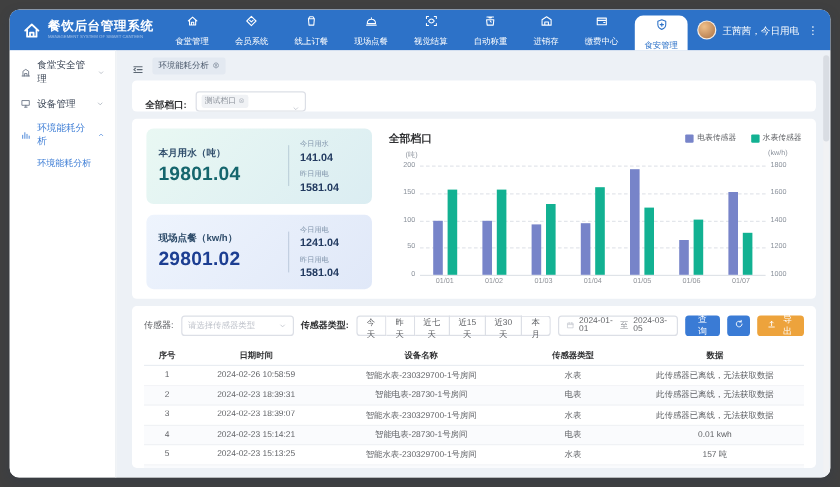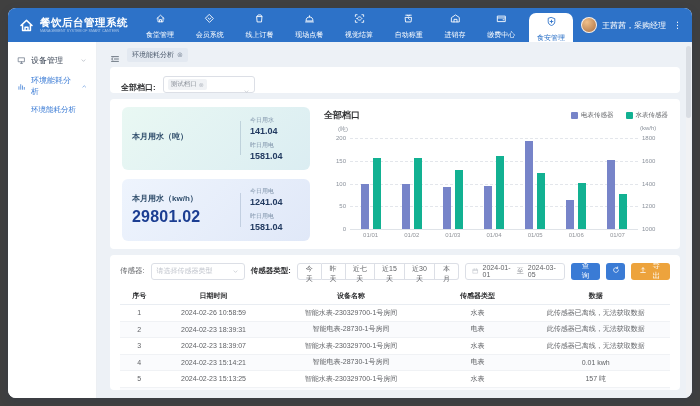--- a/index.html
+++ b/index.html
@@ -194,27 +194,36 @@
           </div>
           <div class="nav-item active">
             <span><svg viewBox="0 0 16 16" fill="none" stroke="currentColor" stroke-width="1.3" stroke-linecap="round" stroke-linejoin="round">
                 <path d="M8 2.2 L12.8 3.9 V8 C12.8 11.2 10.9 12.9 8 13.8 C5.1 12.9 3.2 11.2 3.2 8 V3.9 Z M8 6 V10 M6 8 H10"></path>
               </svg></span>
             <span class="nav-label">食安管理</span>
           </div>
         </nav>
       <div class="user">
         <span class="avatar"></span>
-        <span class="user-name">王茜茜，采购经理</span>
+        <span class="user-name">王茜茜，今日用电</span>
         <span class="dots">⋮</span>
       </div>
     </header>
 
     <div class="bodyrow">
       <aside>
+          <div class="side-item">
+            <span class="mi"><svg viewBox="0 0 16 16" fill="none" stroke="currentColor" stroke-width="1.3" stroke-linecap="round" stroke-linejoin="round">
+                <path d="M2.5 13 H13.5 M3.8 13 V6 L8 3.2 L12.2 6 V13 M6.2 13 V9.4 H9.8 V13"></path>
+              </svg></span>
+            <span class="side-label">食堂安全管理</span>
+            <span class="chev"><svg viewBox="0 0 16 16" fill="none" stroke="currentColor" stroke-width="1.3" stroke-linecap="round" stroke-linejoin="round">
+                <path d="M4.5 6.5 L8 10 L11.5 6.5"></path>
+              </svg></span>
+          </div>
           <div class="side-item">
             <span class="mi"><svg viewBox="0 0 16 16" fill="none" stroke="currentColor" stroke-width="1.3" stroke-linecap="round" stroke-linejoin="round">
                 <path d="M2.8 3.2 H13.2 V10.2 H2.8 Z M6 13 H10 M8 10.2 V13"></path>
               </svg></span>
             <span class="side-label">设备管理</span>
             <span class="chev"><svg viewBox="0 0 16 16" fill="none" stroke="currentColor" stroke-width="1.3" stroke-linecap="round" stroke-linejoin="round">
                 <path d="M4.5 6.5 L8 10 L11.5 6.5"></path>
               </svg></span>
           </div>
           <div class="side-item active">
@@ -256,36 +265,37 @@
                 </svg>
             </span>
           </div>
         </div>
 
         <div class="card dash">
           <div class="stats">
             <div class="stat water">
               <div class="stat-main">
                 <div class="stat-title">本月用水（吨）</div>
+                <div class="stat-value">19801.04</div>
               </div>
               <div class="stat-div"></div>
               <div class="stat-side">
                 <div>
                   <div class="ss-label">今日用水</div>
                   <div class="ss-value">141.04</div>
                 </div>
                 <div>
                   <div class="ss-label">昨日用电</div>
                   <div class="ss-value">1581.04</div>
                 </div>
               </div>
             </div>
             <div class="stat elec">
               <div class="stat-main">
-                <div class="stat-title">本月用水（kw/h）</div>
+                <div class="stat-title">现场点餐（kw/h）</div>
                 <div class="stat-value">29801.02</div>
               </div>
               <div class="stat-div"></div>
               <div class="stat-side">
                 <div>
                   <div class="ss-label">今日用电</div>
                   <div class="ss-value">1241.04</div>
                 </div>
                 <div>
                   <div class="ss-label">昨日用电</div>

